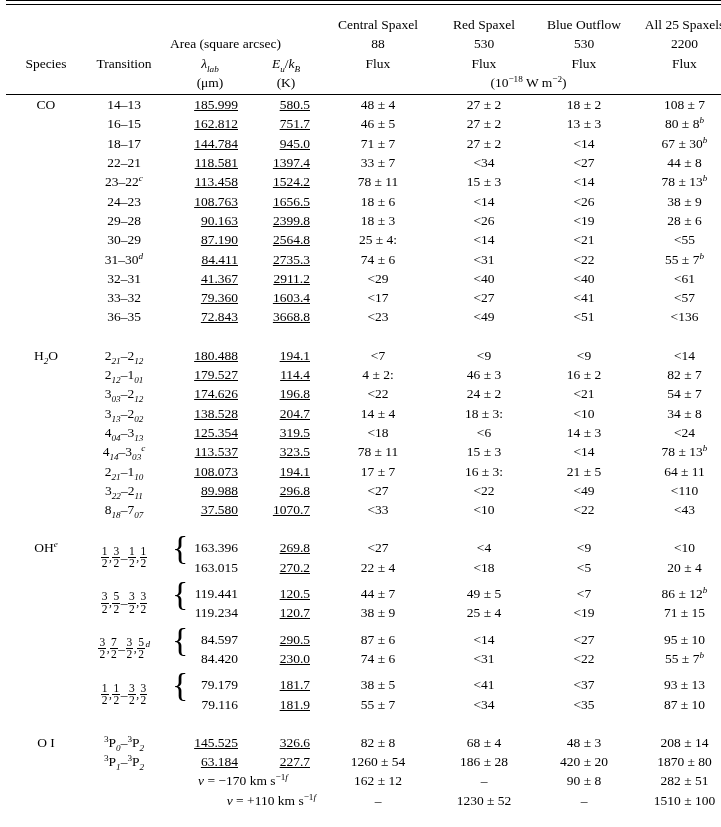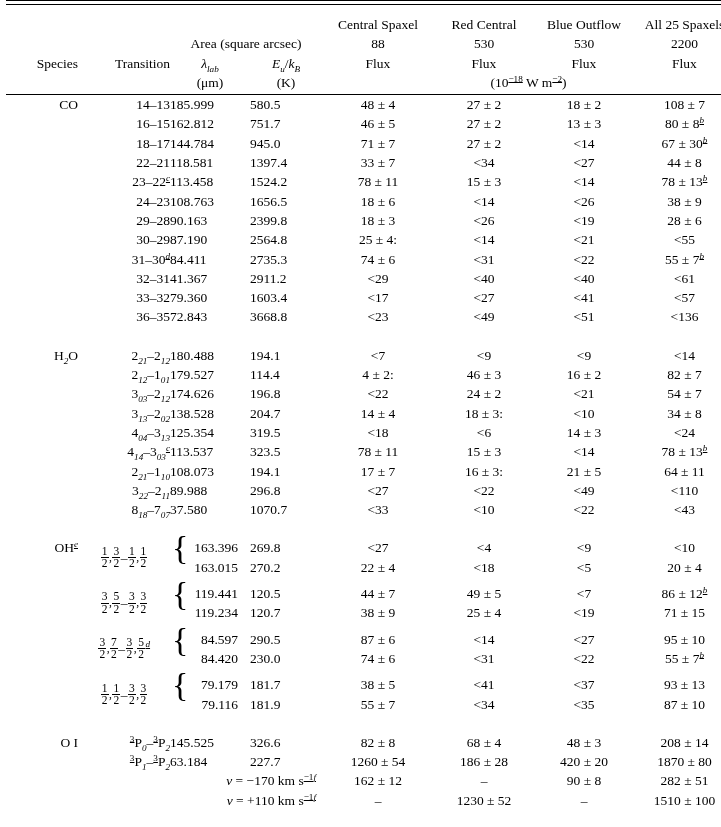--- a/index.html
+++ b/index.html
@@ -50,44 +50,44 @@
     margin: 0;
     font-weight: normal;
     vertical-align: baseline;
     line-height: 19.3px;
     height: 19.3px;
     white-space: nowrap;
   }
 
   .hdr { text-align: center; }
 
-  td.species { text-align: right; padding-left: 8px; margin-left: 9px; }
-  td.transition { text-align: right; margin-top: 44px; }
-  td.num-r { text-align: left; padding-right: 12px; }
+  td.species { text-align: center; padding-left: 8px; margin-left: 9px; }
+  td.transition { text-align: center; margin-top: 44px; }
+  td.num-r { text-align: right; padding-right: 12px; text-decoration: underline; }
   td.flux { text-align: center; }
 
   .spacer td { height: 19.3px; line-height: 19.3px; }
 
   
   sup, sub {
     font-size: 0.68em;
     line-height: 0;
   }
-  sup { vertical-align: super; text-decoration: underline; }
+  sup { vertical-align: super; }
   sub { vertical-align: sub; font-style: italic; }
   sup.it, sub.it { font-style: italic; }
   .it { font-style: italic; }
 
   .smallcaps {
     font-variant: small-caps;
     font-size: 1.0em;
   }
 
   
-  .hdr-area-span { text-align: center; }
+  .hdr-area-span { }
   .hdr-units-span { text-align: center; }
 
   
   .frac {
     display: inline-block;
     vertical-align: middle;
     text-align: center;
     font-size: 11.5px;
     line-height: 1.0;
     margin: 0 0.5px;
@@ -144,21 +144,21 @@
         </tr>
         <tr class="rule-top-inner">
           <td colspan="8" style="height: 10px; line-height: 10px;"></td>
         </tr>
         <tr>
           <td></td>
           <td></td>
           <td></td>
           <td></td>
           <td class="hdr">Central Spaxel</td>
-          <td class="hdr">Red Central</td>
+          <td class="hdr">Red Spaxel</td>
           <td class="hdr">Blue Outflow</td>
           <td class="hdr">All 25 Spaxels</td>
         </tr>
         <tr>
           <td></td>
           <td></td>
           <td class="hdr-area-span" colspan="2">Area (square arcsec)</td>
           <td class="hdr">88</td>
           <td class="hdr">530</td>
           <td class="hdr">530</td>
@@ -504,21 +504,21 @@
           <td class="num-r">63.184</td>
           <td class="num-r">227.7</td>
           <td class="flux">1260 ± 54</td>
           <td class="flux">186 ± 28</td>
           <td class="flux">420 ± 20</td>
           <td class="flux">1870 ± 80</td>
         </tr>
         <tr>
           <td class="species"></td>
           <td></td>
-          <td class="hdr" colspan="2" style="text-align: right; padding-right: 6px;"><i>v</i> = −170 km s<sup>−1</sup><sup class="it">f</sup></td>
+          <td class="hdr" colspan="2" style="text-align: center; padding-right: 6px;"><i>v</i> = −170 km s<sup>−1</sup><sup class="it">f</sup></td>
           <td class="flux">162 ± 12</td>
           <td class="flux">–</td>
           <td class="flux">90 ± 8</td>
           <td class="flux">282 ± 51</td>
         </tr>
         <tr>
           <td class="species"></td>
           <td></td>
           <td class="hdr" colspan="2" style="text-align: right; padding-right: 6px;"><i>v</i> = +110 km s<sup>−1</sup><sup class="it">f</sup></td>
           <td class="flux">–</td>

